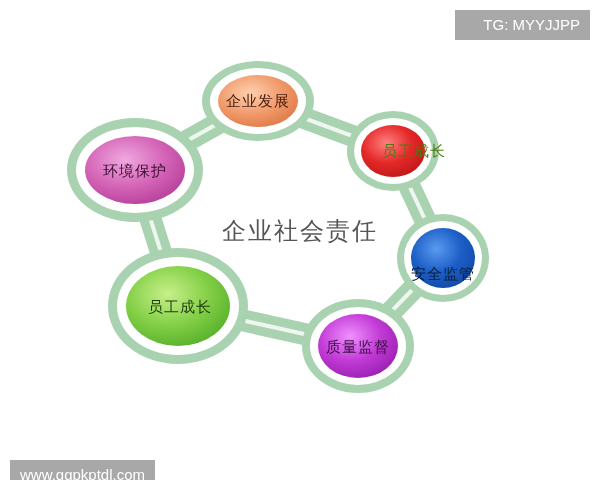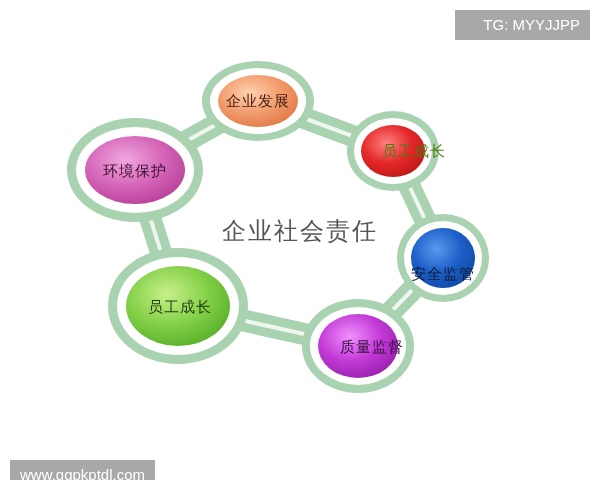--- a/index.html
+++ b/index.html
@@ -97,18 +97,18 @@
     <ellipse cx="135" cy="170" rx="59" ry="43" fill="#ffffff"></ellipse>
     <ellipse cx="135" cy="170" rx="50" ry="34" fill="url(#g-pink)"></ellipse>
   </g>
 </svg>
 
 <div class="center-title">企业社会责任</div>
 
 <div class="node-label" style="left:258px;top:101px;color:#4a2010;text-align:center;">企业发展</div>
 <div class="node-label" style="left:414px;top:151px;color:#4d7c0f;">员工成长</div>
 <div class="node-label" style="left:443px;top:258px;color:#0a1e3a;margin-top:16px;">安全监管</div>
-<div class="node-label" style="left:358px;top:347px;color:#3a0f46;margin-left:14px;">质量监督</div>
+<div class="node-label" style="left:358px;top:347px;color:#3a0f46;">质量监督</div>
 <div class="node-label" style="left:180px;top:307px;color:#1e3a0c;">员工成长</div>
 <div class="node-label" style="left:135px;top:171px;color:#3a0f30;">环境保护</div>
 
 <div class="wm wm-top">TG: MYYJJPP</div>
 <div class="wm wm-bottom">www.ggpkptdl.com</div>
 
 </body></html>

